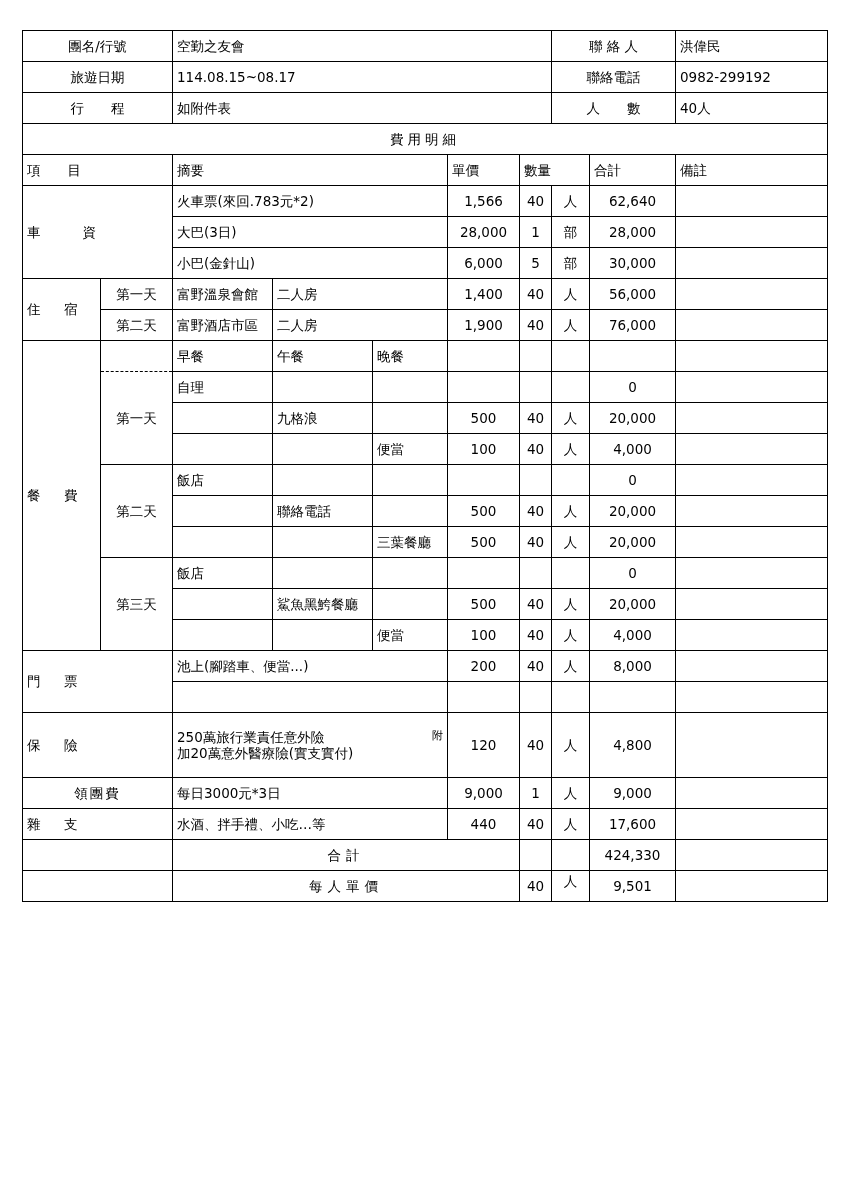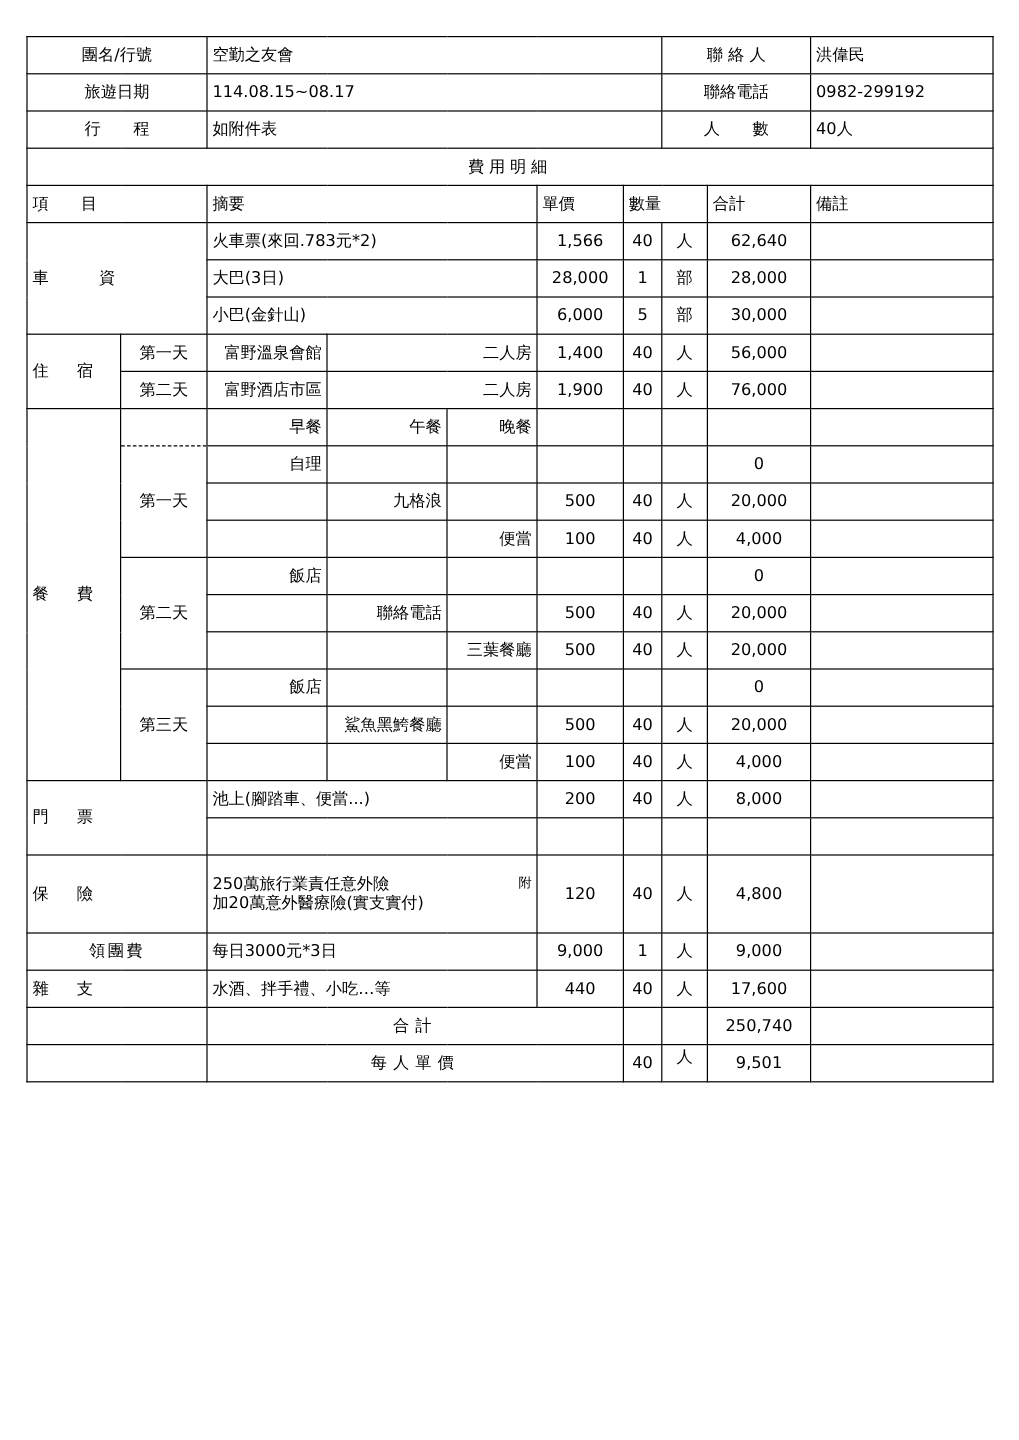--- a/index.html
+++ b/index.html
@@ -45,21 +45,21 @@
     padding-left: 48px;
   }
   table.main td {
     border: 1px solid #000;
     font-size: 13.5px;
     padding: 2px 4px;
     height: 26px;
     vertical-align: middle;
     line-height: 1.2;
   }
-  .ctr { text-align: right; }
+  .ctr { text-align: left; }
   .lft { text-align: left; padding-left: 6px; }
   .hdr-lbl {
     text-align: center;
     font-size: 14px;
   }
   .sec-title {
     text-align: center;
     font-size: 15.5px;
     letter-spacing: 4px;
     height: 30px;
@@ -356,21 +356,21 @@
       <td class="qty">人</td>
       <td class="num">17,600</td>
       <td></td>
     </tr>
 
     <tr>
       <td colspan="2"></td>
       <td colspan="4" class="total-lbl">合計</td>
       <td class="qty"></td>
       <td class="qty"></td>
-      <td class="num">250,740</td>
+      <td class="num">424,330</td>
       <td></td>
     </tr>
 
     <tr>
       <td colspan="2"></td>
       <td colspan="4" class="total-lbl">每人單價</td>
       <td class="qty">40</td>
       <td class="qty" style="vertical-align:top">人</td>
       <td class="num">9,501</td>
       <td></td>

